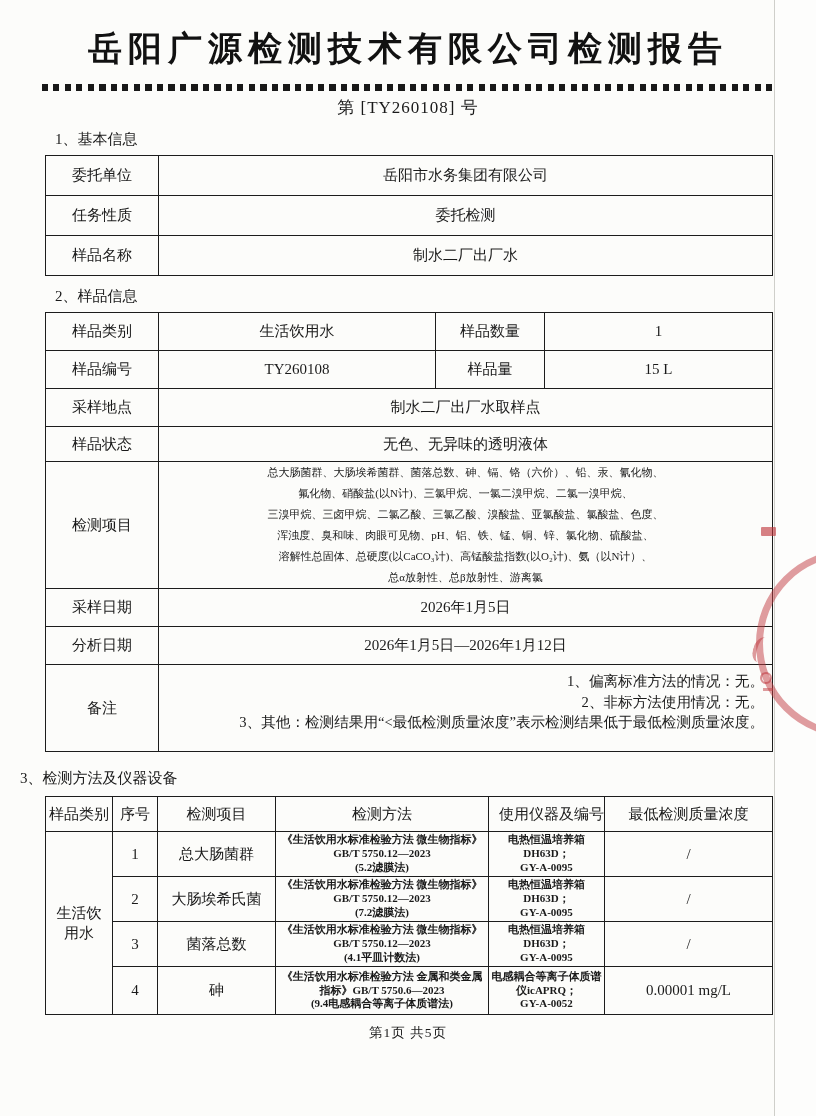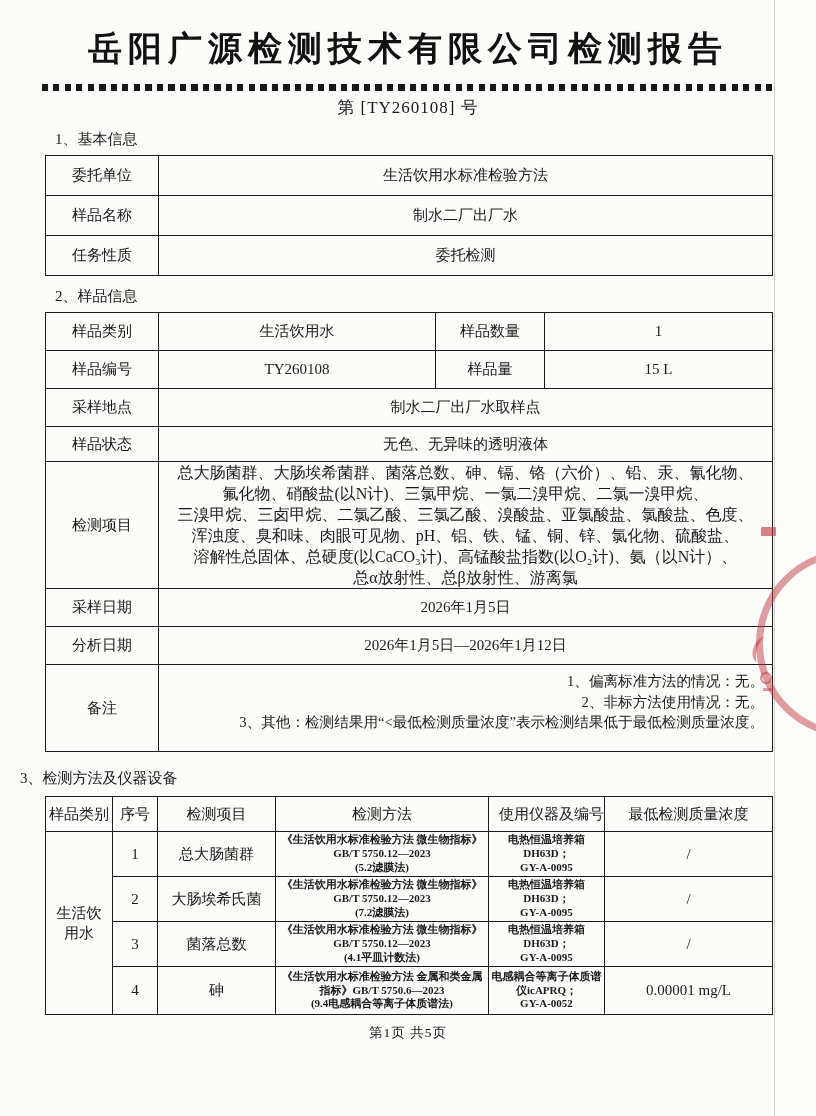--- a/index.html
+++ b/index.html
@@ -42,21 +42,21 @@
   .t1 td{height:39px;}
   .t1 .lab{width:112px;}
 
   
   .t2 .lab{width:112px;}
   .t2 .v1{width:276px;}
   .t2 .lab2{width:108px;}
   .t2 .r-sm td{height:37px;}
   .t2 .r-xs td{height:34px;}
   .items-cell{height:126px;}
-  .items-lines{font-size:16px;line-height:21px;}
+  .items-lines{font-size:11px;line-height:21px;}
   .remarks-cell{height:66px;text-align:right;padding:4px 8px 16px 9px;}
   .remarks-cell div{font-size:14.6px;line-height:20.5px;}
 
   
   .t3 .c-cat{width:66px;}
   .t3 .c-no{width:44px;}
   .t3 .c-item{width:117px;}
   .t3 .c-meth{width:212px;}
   .t3 .c-inst{width:115px;text-align:right;}
   .t3 .hrow td{height:34px;}
@@ -89,29 +89,29 @@
   <div class="title">岳阳广源检测技术有限公司检测报告</div>
   <div class="dotline"></div>
   <div class="report-no">第 [TY260108] 号</div>
 
   <div class="sec-heading">1、基本信息</div>
 
   <table class="t1">
     <tbody>
         <tr>
       <td class="lab">委托单位</td>
-      <td>生活饮用水标准检验方法</td>
+      <td>岳阳市水务集团有限公司</td>
+    </tr>
+    <tr>
+      <td class="lab">任务性质</td>
+      <td>委托检测</td>
     </tr>
     <tr>
       <td class="lab">样品名称</td>
       <td>制水二厂出厂水</td>
-    </tr>
-    <tr>
-      <td class="lab">任务性质</td>
-      <td>委托检测</td>
     </tr>
   </tbody>
     </table>
 
   <div class="sec-heading">2、样品信息</div>
 
   <table class="t2">
     <tbody>
         <tr class="r-sm">
       <td class="lab">样品类别</td>

